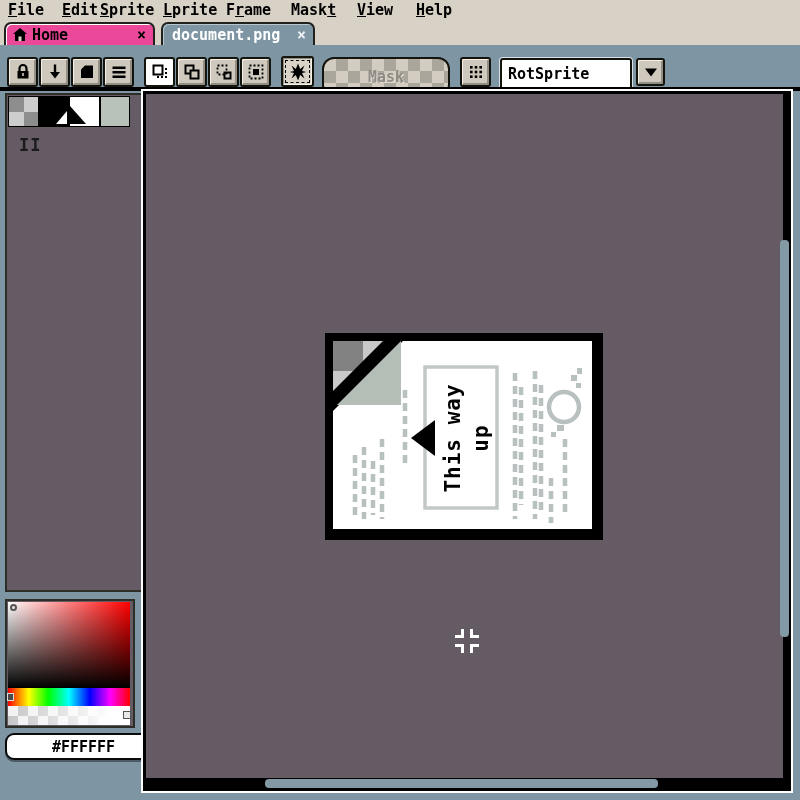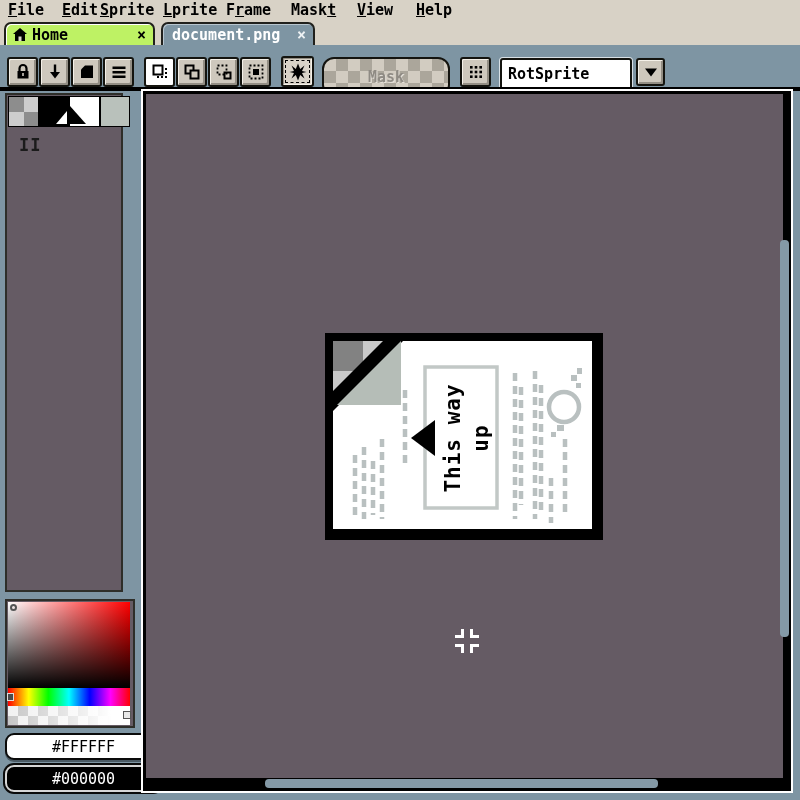--- a/index.html
+++ b/index.html
@@ -7,21 +7,21 @@
   body { font-family:"DejaVu Sans Mono", monospace; background:#7E95A3; }
   #app { position:relative; width:800px; height:800px; background:#7E95A3; }
 
   
   .topbeige { position:absolute; left:0; top:0; width:800px; height:45px; background:#D8D2C6; }
   .menubar  { position:absolute; left:0; top:0; width:636px; height:21px;padding-left:6px; }
   .menu-item { position:absolute; top:1px; height:19px; line-height:19px; font-size:15px; font-weight:bold; color:#000; cursor:default; }
   .menu-item .mn { text-decoration:underline; }
 
   .tab { position:absolute; top:22px; height:23px; border:2px solid #20201c; border-bottom:none; border-radius:7px 7px 0 0; display:flex; align-items:center; font-size:15px; font-weight:bold; }
-  .tab-home { left:4px; width:151px; background:#bef264; color:#000; box-shadow:inset 1px 1px 0 #fff; }
+  .tab-home { left:4px; width:151px; background:#ec4899; color:#000; box-shadow:inset 1px 1px 0 #fff; }
   .tab-doc  { left:161px; width:154px; background:#7E95A3; color:#fff; box-shadow:inset 1px 1px 0 #b8c6cf; }
   .tab .tab-label { flex:1; white-space:nowrap; overflow:hidden; }
   .tab .tab-close { font-size:15px; font-weight:bold; padding:0 7px 0 4px; }
   .tab-home .tab-close { color:#000; }
   .tab-doc  .tab-close { color:#eef2f4; }
   .home-ic { margin:0 5px 0 7px; display:block; }
 
   .toolbar { position:absolute; left:0; top:45px; width:800px; height:42px; background:#7E95A3; }
   .separator { position:absolute; left:0; top:87px; width:800px; height:4px; background:#000; }
 
@@ -40,21 +40,21 @@
   .mask-btn span { font-size:15px; font-weight:bold; color:#8F8B84; text-shadow:1px 1px 0 #e4e0d8; }
 
   .combo { position:absolute; left:500px; top:13px; width:132px; height:32px; background:#fff; border:2px solid #14140f; border-radius:3px;
            display:flex; align-items:center; padding-left:6px; font-size:15px; font-weight:bold; color:#000;
            box-shadow:0 0 0 1px #d8e0e5; }
   .combo-arrow { position:absolute; left:636px; top:13px; width:29px; height:28px; background:#CEC8BD; border:2px solid #14140f; border-radius:3px;
            box-shadow:inset 1px 1px 0 #f4f0e8, inset -2px -2px 0 #938e84; display:flex; align-items:center; justify-content:center; }
 
   
   .panel-box { position:absolute; border:2px solid #2E2E29; background:#655B64; }
-  .palette-box { left:5px; top:93px; width:118px; height:499px; }
+  .palette-box { left:5px; top:93px; width:140px; height:499px; }
   .swatch-row { position:absolute; left:1px; top:1px; width:122px; height:31px; background:#000; display:flex; gap:2px; padding:1px; }
   .swatch { flex:1; position:relative; overflow:hidden; }
   .sw-checker { background-color:#CDCDCD;
       background-image:linear-gradient(45deg,#8D8D8D 25%,transparent 25%,transparent 75%,#8D8D8D 75%),
                        linear-gradient(45deg,#8D8D8D 25%,transparent 25%,transparent 75%,#8D8D8D 75%);
       background-size:30px 30px; background-position:15px 0px, 30px 15px; }
   .sw-black { background:#000; }
   .sw-black .fold { position:absolute; right:1px; bottom:2px; width:11px; height:13px; background:#fff; clip-path:polygon(100% 0,100% 100%,0 100%); }
   .sw-white { background:#fff; }
   .sw-white .fold { position:absolute; left:0; bottom:2px; width:16px; height:18px; background:#000; clip-path:polygon(0 0,100% 100%,0 100%); }
@@ -69,21 +69,21 @@
       background:linear-gradient(to right,#f00 0%,#ff0 17%,#0f0 33%,#0ff 50%,#00f 67%,#f0f 84%,#f00 100%); }
   .hue-marker { position:absolute; left:-1px; top:5px; width:7px; height:8px; background:#4a4a4a; border:1px solid #ddd; }
   .alpha-bar { position:absolute; left:1px; top:105px; width:122px; height:19px;
       background-image:linear-gradient(to right, rgba(255,255,255,0.15), #fff 85%),
                        linear-gradient(45deg,#bdbdbd 25%,transparent 25%,transparent 75%,#bdbdbd 75%),
                        linear-gradient(45deg,#bdbdbd 25%,transparent 25%,transparent 75%,#bdbdbd 75%);
       background-size:100% 100%, 20px 20px, 20px 20px; background-position:0 0, 0 0, 10px 10px; background-color:#efefef; }
   .alpha-marker { position:absolute; right:-1px; top:5px; width:8px; height:8px; background:#e8e8e8; border:1px solid #555; }
 
   .hex-btn { position:absolute; left:5px; width:157px; height:27px; border-radius:9px; display:flex; align-items:center; justify-content:center;
-             font-size:15px; font-weight:normal; }
+             font-size:15px; font-weight:bold; }
   .fg-btn { top:733px; background:#fff; border:2px solid #0a0a0a; color:#000; box-shadow:0 2px 0 #4b5a64; }
   .bg-btn { top:765px; background:#000; border:2px solid #d6d6d6; color:#fff; box-shadow:0 0 0 2px #0a0a0a; }
 
   
   .viewport { position:absolute; left:141px; top:89px; width:652px; height:704px; background:#fff; }
   .vp-black { position:absolute; left:2px; top:2px; width:648px; height:700px; background:#000; }
   .vp-canvas { position:absolute; left:5px; top:5px; width:637px; height:684px; background:#655B64; }
   .sb-thumb { position:absolute; background:#8499A6; border-radius:4px; }
   .sb-thumb-h { left:124px; top:690px; width:393px; height:9px; }
   .sb-thumb-v { left:639px; top:151px; width:9px; height:397px; }
@@ -240,23 +240,20 @@
     <div class="hue-bar">
       <div class="hue-marker"></div>
     </div>
     <div class="alpha-bar">
       <div class="alpha-marker"></div>
     </div>
   </div>
 
   <div class="hex-btn fg-btn">
     <span>#FFFFFF</span>
-  </div>
-  <div class="hex-btn bg-btn">
-    <span>#000000</span>
   </div>
 
   <div class="viewport">
     <div class="vp-black"></div>
     <div class="vp-canvas"></div>
 
     <svg class="doc-sprite" viewBox="0 0 278 207">
       <rect x="0" y="0" width="278" height="207" fill="#000"></rect>
       <rect x="8" y="8" width="259" height="188" fill="#fff"></rect>
 

